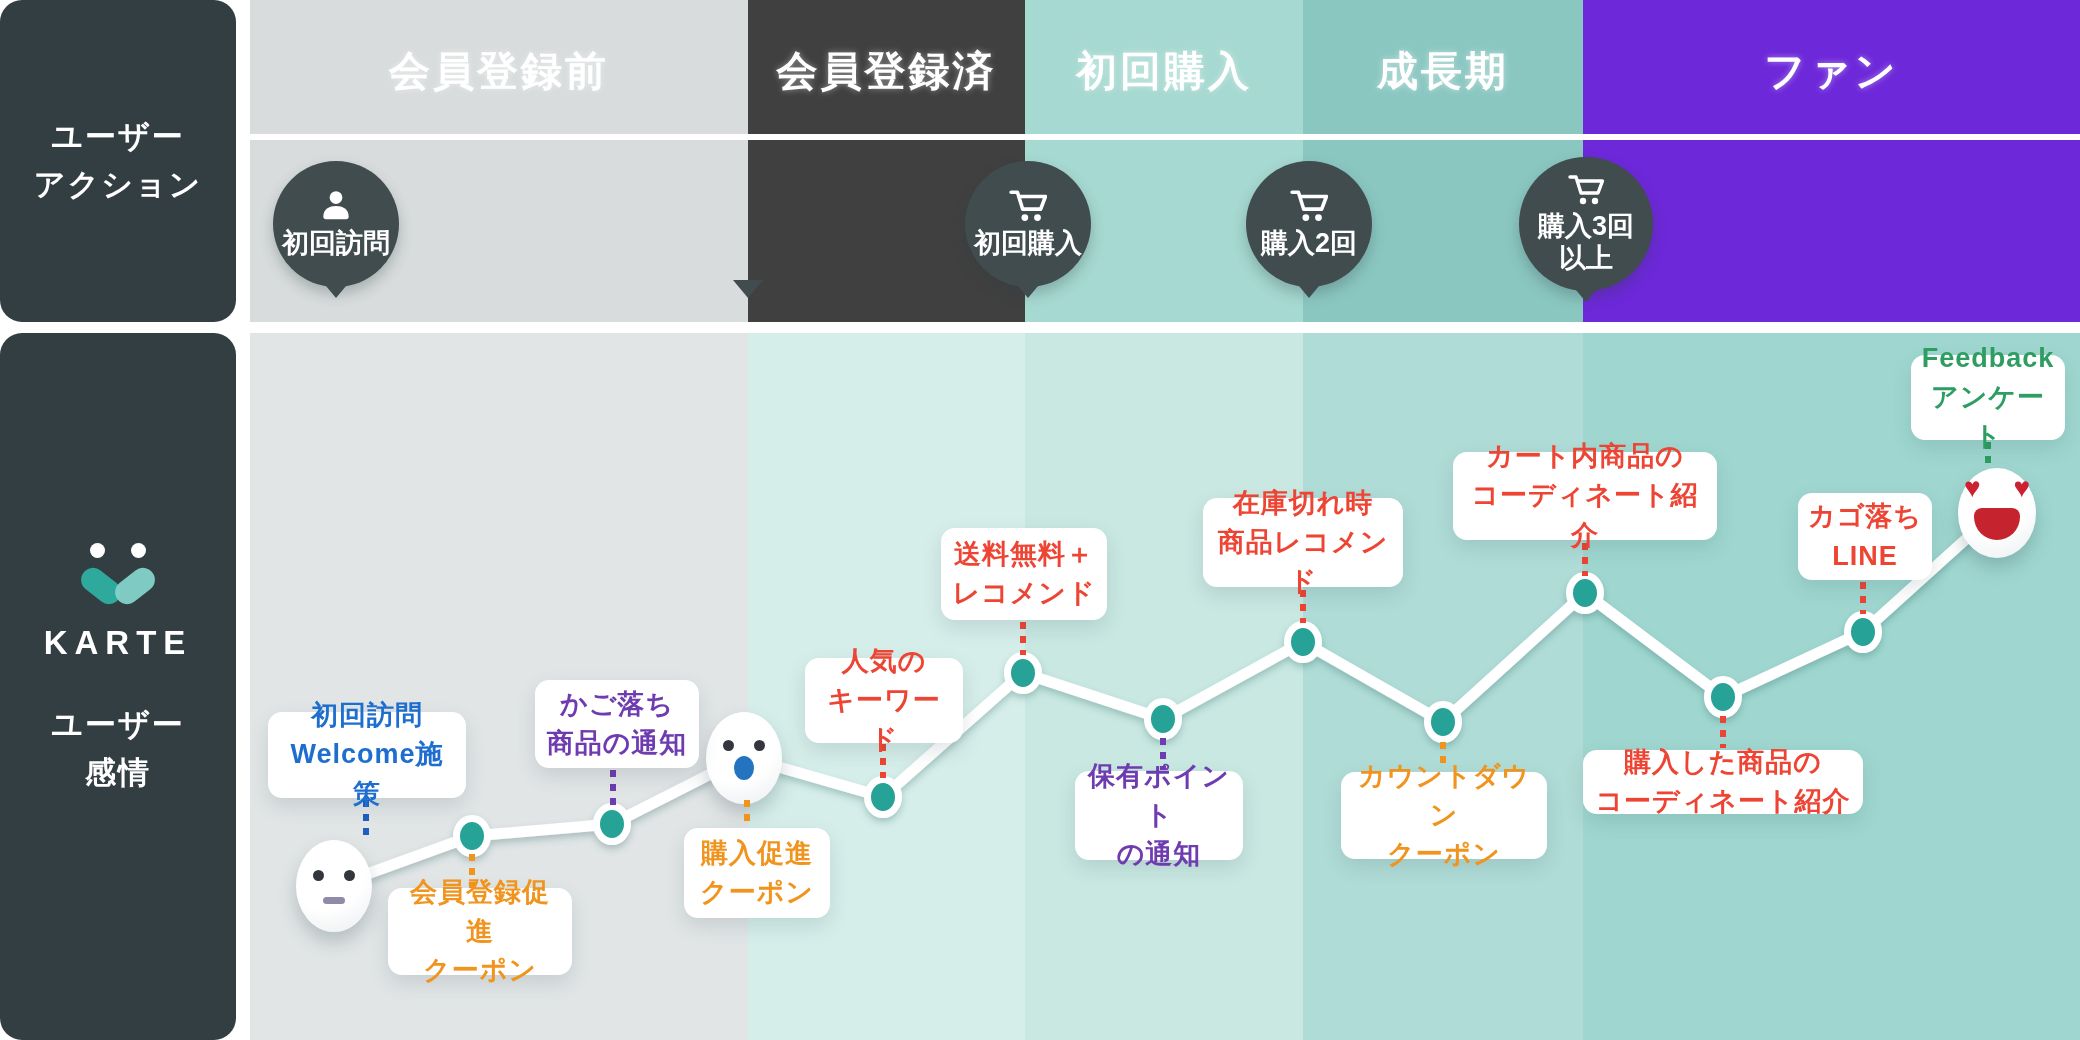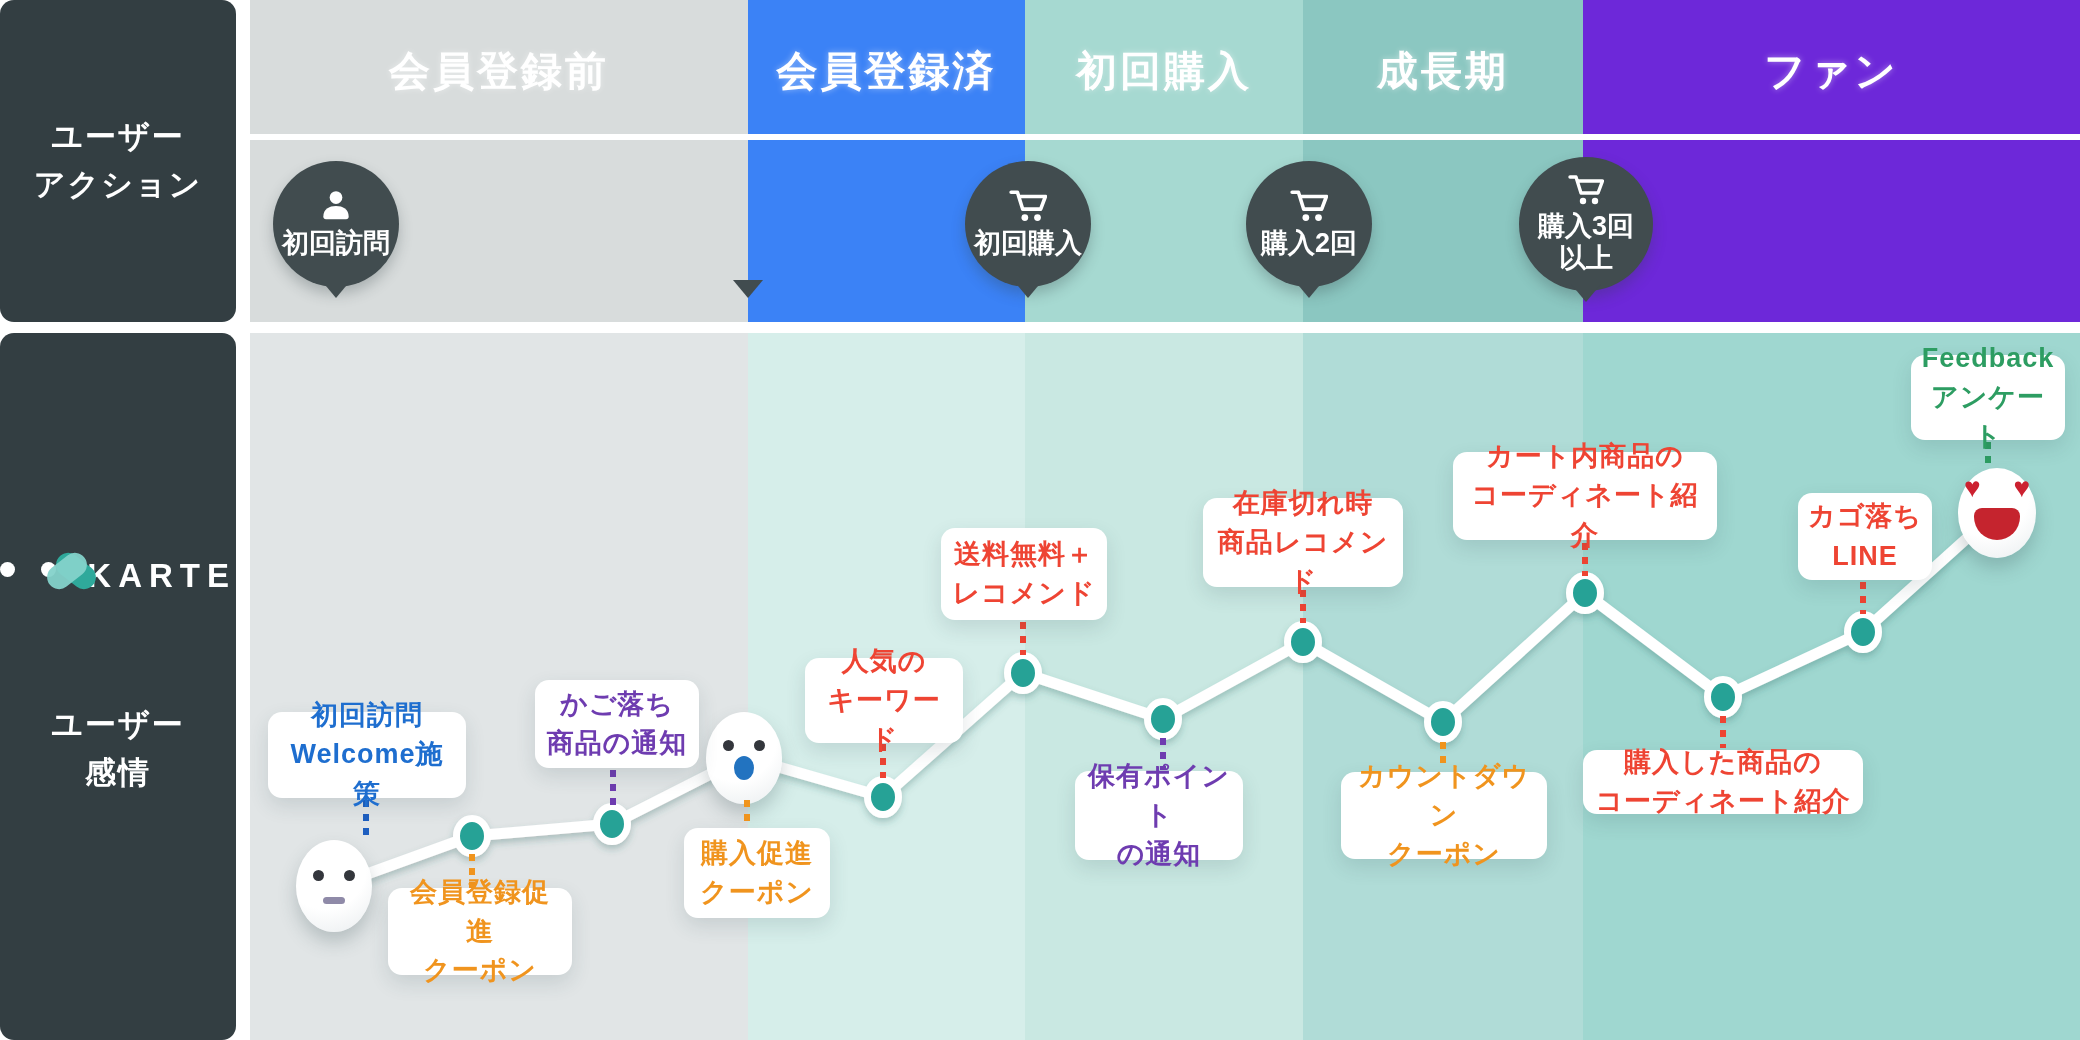--- a/index.html
+++ b/index.html
@@ -1,26 +1,26 @@
 <!DOCTYPE html>
 <html><head>
 <meta charset="utf-8">
 <style>
   * { margin:0; padding:0; box-sizing:border-box; }
   body { font-family:"Liberation Sans","DejaVu Sans",sans-serif; background:#fff; }
   #canvas { position:relative; width:2080px; height:1040px; background:#fff; overflow:hidden; }
 
   
-  .side-block { position:absolute; left:0; width:236px; background:#333e42; border-radius:14px; }
+  .side-block { position:absolute; left:0; width:236px; background:#333e42; border-radius:22px; }
   #side-top { top:0; height:322px; display:flex; align-items:center; justify-content:center; }
   #side-bottom { top:333px; height:707px; }
   .side-label { color:#fff; font-size:31px; font-weight:bold; text-align:center;
                 line-height:1.55; white-space:pre-line; letter-spacing:2px; }
   #brand-logo { position:absolute; top:210px; left:0; width:100%;
-                display:flex; flex-direction:row; align-items:center; }
+                display:flex; flex-direction:column; align-items:center; }
   .logo-eyes { display:flex; gap:26px; }
   .logo-eyes span { width:15px; height:15px; border-radius:50%; background:#fff; }
   .logo-smile { position:relative; width:74px; height:46px; margin-top:6px; }
   .petal-l { position:absolute; left:-2px; top:10px; width:44px; height:24px;
              border-radius:12px; background:#2fa99b; transform:rotate(38deg); }
   .petal-r { position:absolute; right:-2px; top:10px; width:44px; height:24px;
              border-radius:12px; background:#84d2ca; opacity:.95; transform:rotate(-38deg); }
   .logo-word { margin-top:14px; color:#fff; font-size:33px; font-weight:bold; letter-spacing:7px; }
   #emotion-label { position:absolute; top:368px; left:0; width:100%; }
 
@@ -88,21 +88,21 @@
       <div class="logo-word">KARTE</div>
     </div>
     <div id="emotion-label" class="side-label">ユーザー
 感情</div>
   </div>
 
   <div id="stage-band">
     <div class="stage-col" style="width:498px;background:#d8dcdc">
       <div class="stage-title">会員登録前</div>
     </div>
-    <div class="stage-col" style="width:277px;background:#3b82f6">
+    <div class="stage-col" style="width:277px;background:#404040">
       <div class="stage-title">会員登録済</div>
     </div>
     <div class="stage-col" style="width:278px;background:#a6d9d1">
       <div class="stage-title">初回購入</div>
     </div>
     <div class="stage-col" style="width:280px;background:#8bc7c1">
       <div class="stage-title">成長期</div>
     </div>
     <div class="stage-col" style="width:497px;background:#6d28d9">
       <div class="stage-title">ファン</div>

